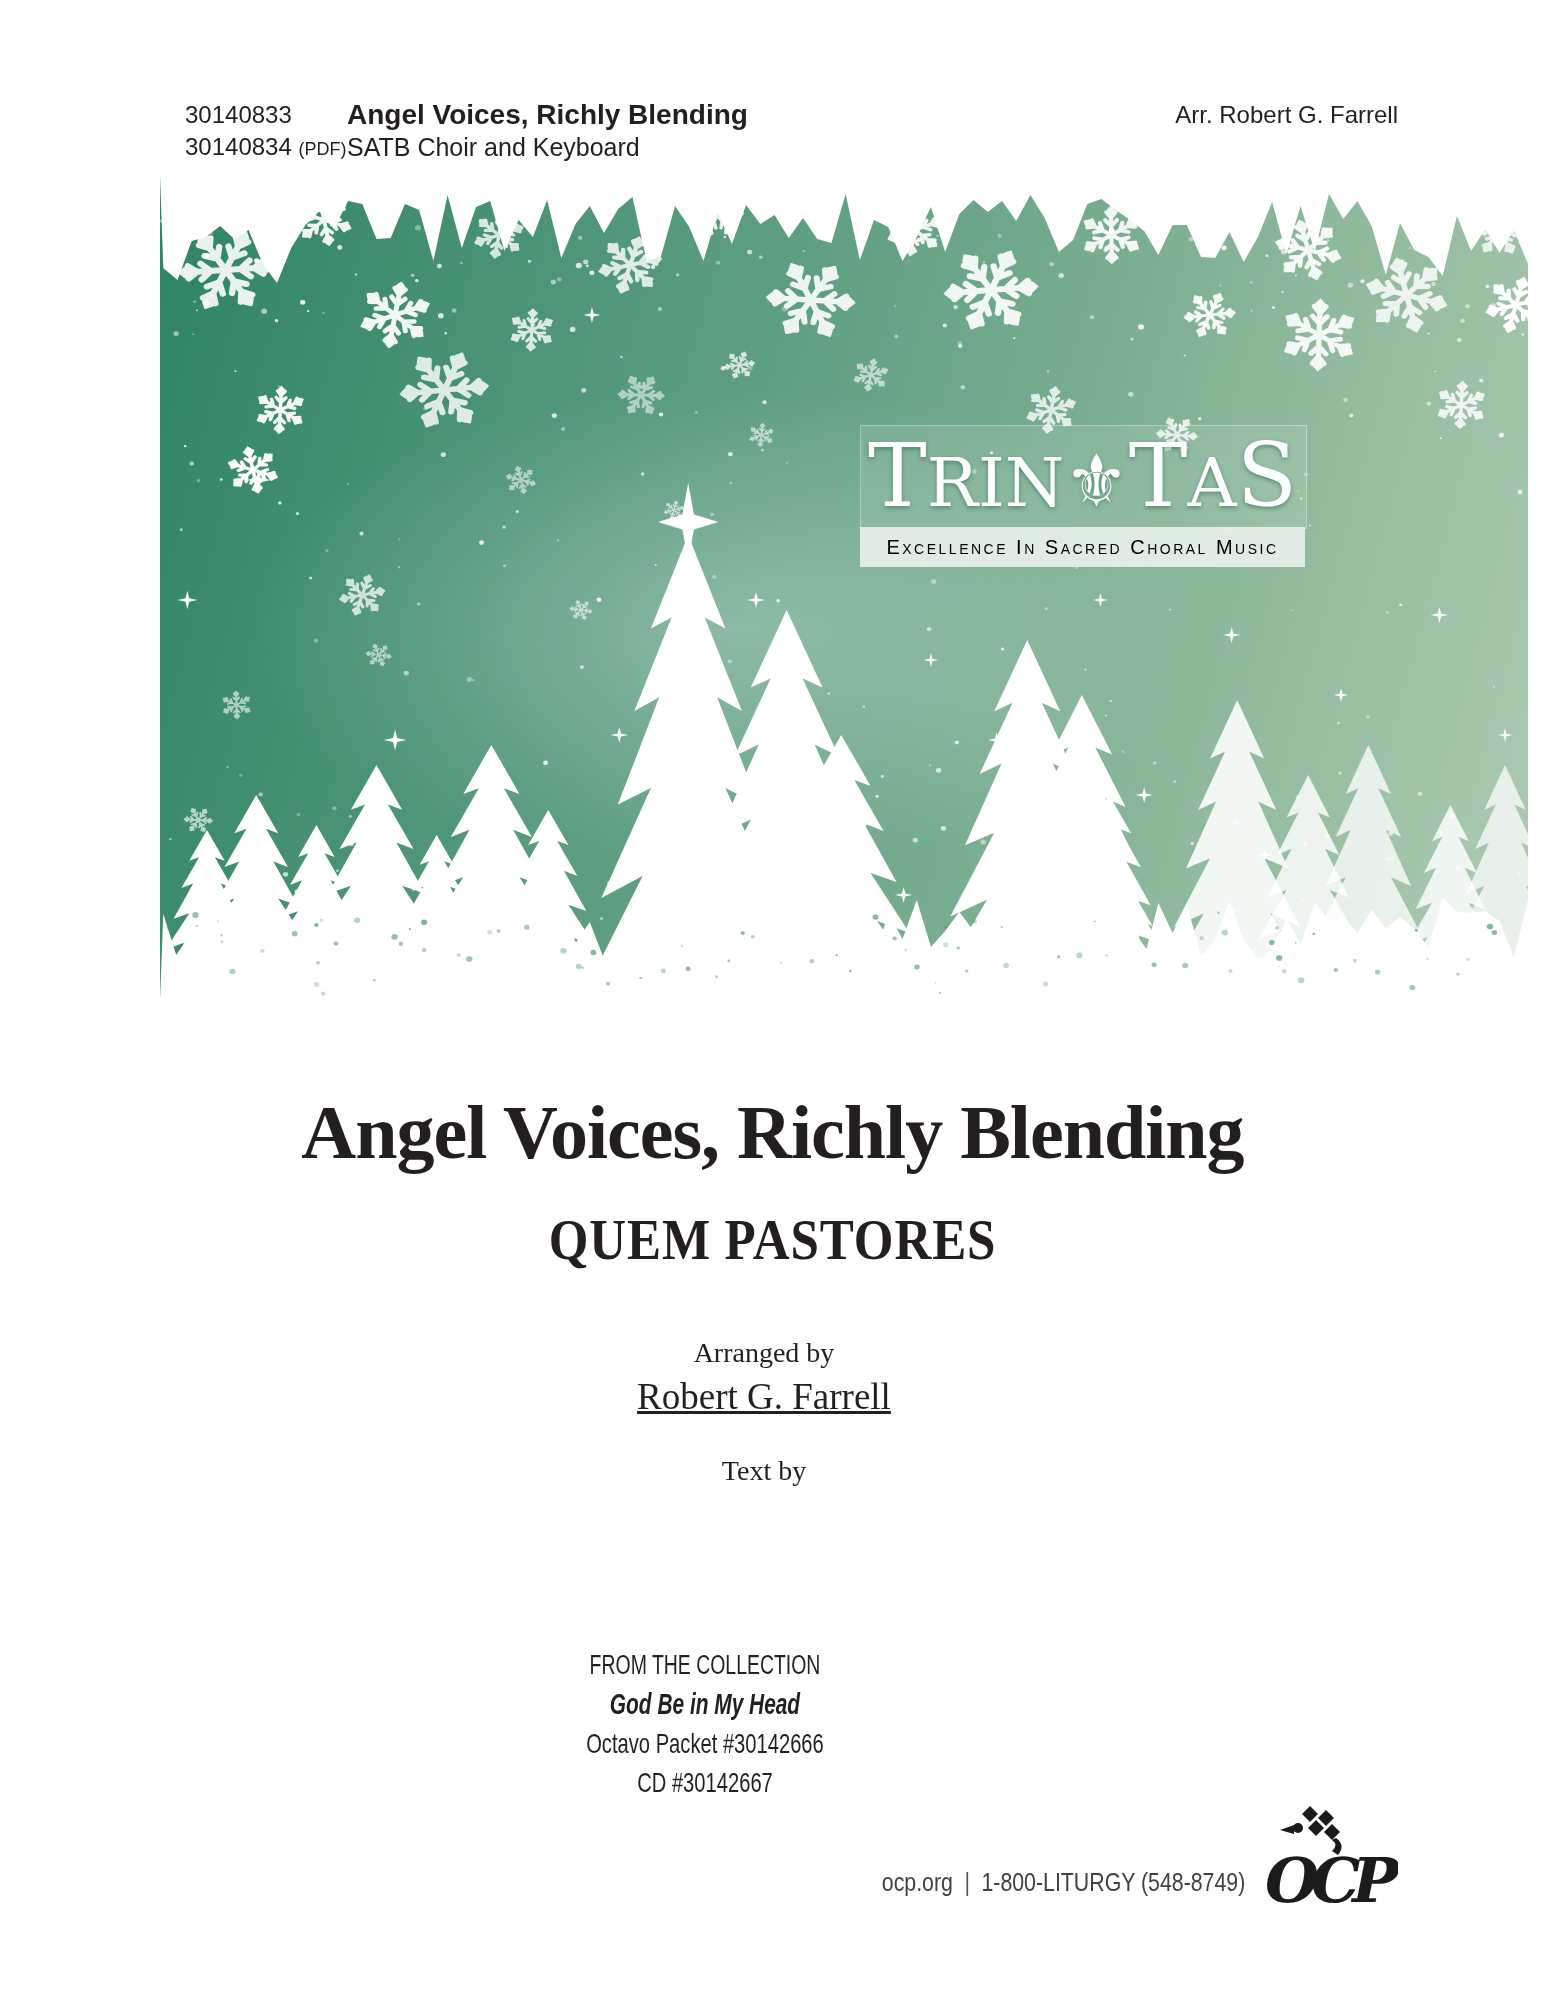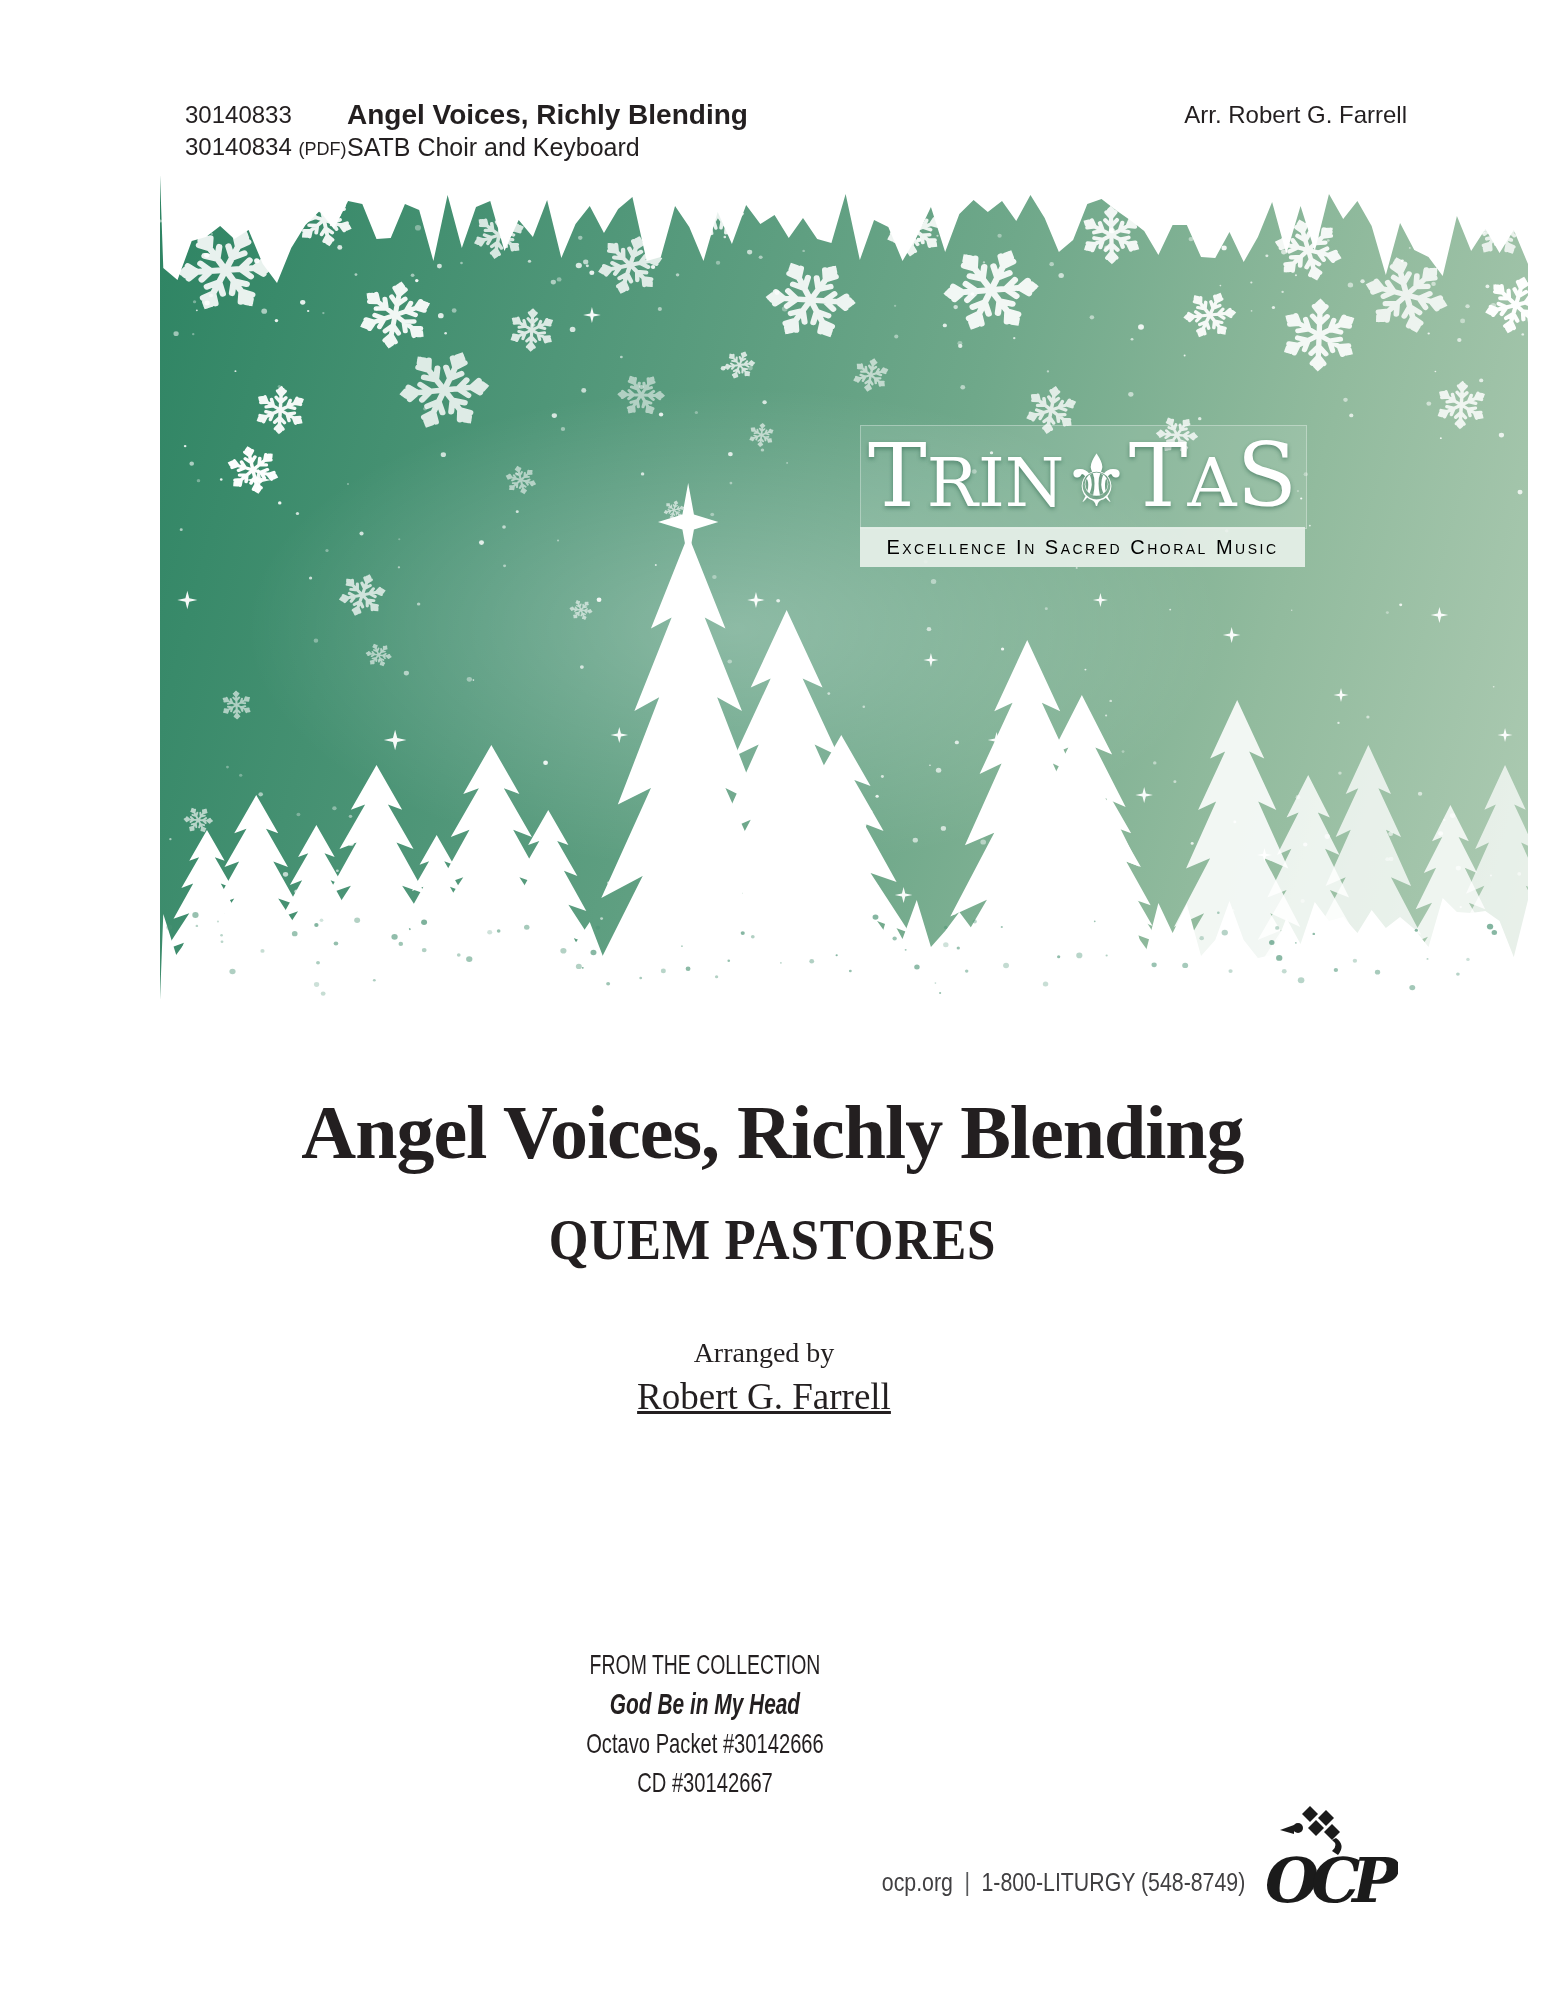--- a/index.html
+++ b/index.html
@@ -9,21 +9,21 @@
     font-family:"Liberation Sans", sans-serif;
   }
   .abs{position:absolute;}
 
   
   .hdr-left{left:185px;top:99px;font-size:24px;line-height:32px;}
   .hdr-left .pdf{font-size:18px;margin-top:28px;}
   .hdr-center{left:347px;top:99px;line-height:32px;}
   .hdr-title{font-weight:bold;font-size:28px;}
   .hdr-scoring{font-size:25px;}
-  .hdr-right{right:138px;top:101px;font-size:24px;}
+  .hdr-right{right:147px;top:101px;font-size:24px;}
 
   
   .cover-image{left:160px;top:175px;width:1368px;height:825px;overflow:hidden;}
   .art-bg{
     position:absolute;inset:0;
     background:
       radial-gradient(ellipse 55% 45% at 42% 55%, rgba(255,255,255,0.28), rgba(255,255,255,0) 65%),
       linear-gradient(105deg,#2e8463 0%,#4f9678 28%,#6fa88a 55%,#92bb9e 78%,#aecbb3 100%);
   }
   #art-svg{position:absolute;inset:0;width:100%;height:100%;}
@@ -588,20 +588,21 @@
       <div class="tri-banner">Excellence In Sacred Choral Music</div>
     </div>
   </div>
 
   <h1 class="abs main-title">Angel Voices, Richly Blending</h1>
   <div class="abs tune-name">QUEM PASTORES</div>
 
   <div class="abs credits">
     <div class="label">Arranged by</div>
     <div class="name">Robert G. Farrell</div>
+    <div class="label mt">Text by</div>
   </div>
 
   <div class="abs collection">
     <div class="col-heading">FROM THE COLLECTION</div>
     <div class="col-title">God Be in My Head</div>
     <div>Octavo Packet #30142666</div>
     <div>CD #30142667</div>
   </div>
 
   <div class="abs footer-contact">

